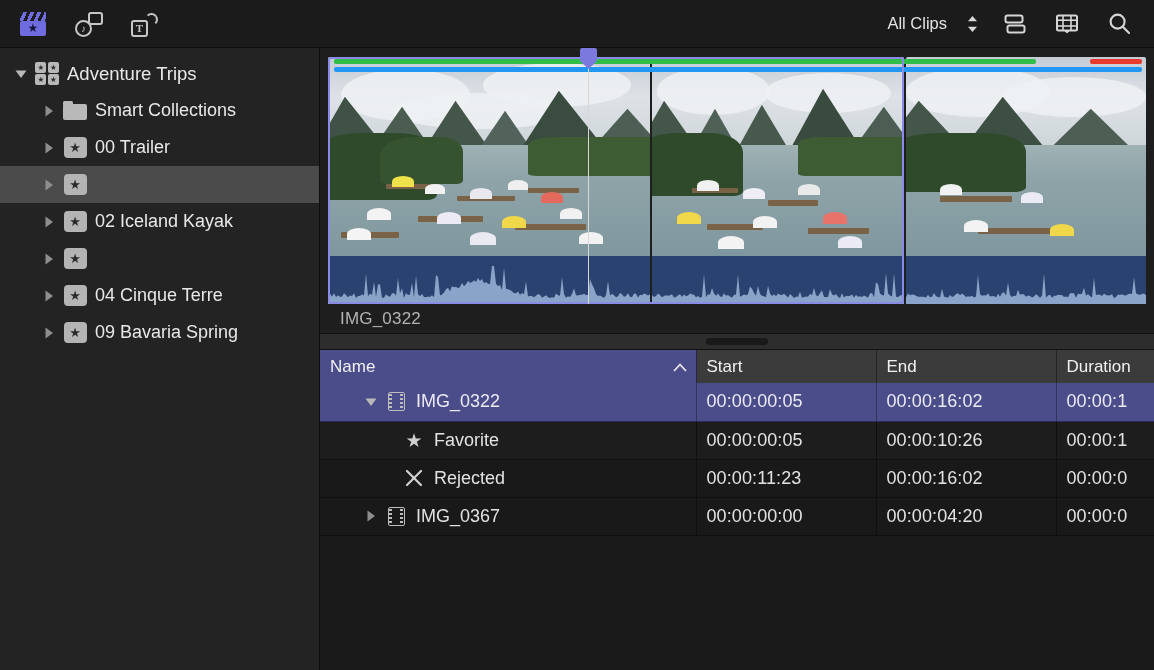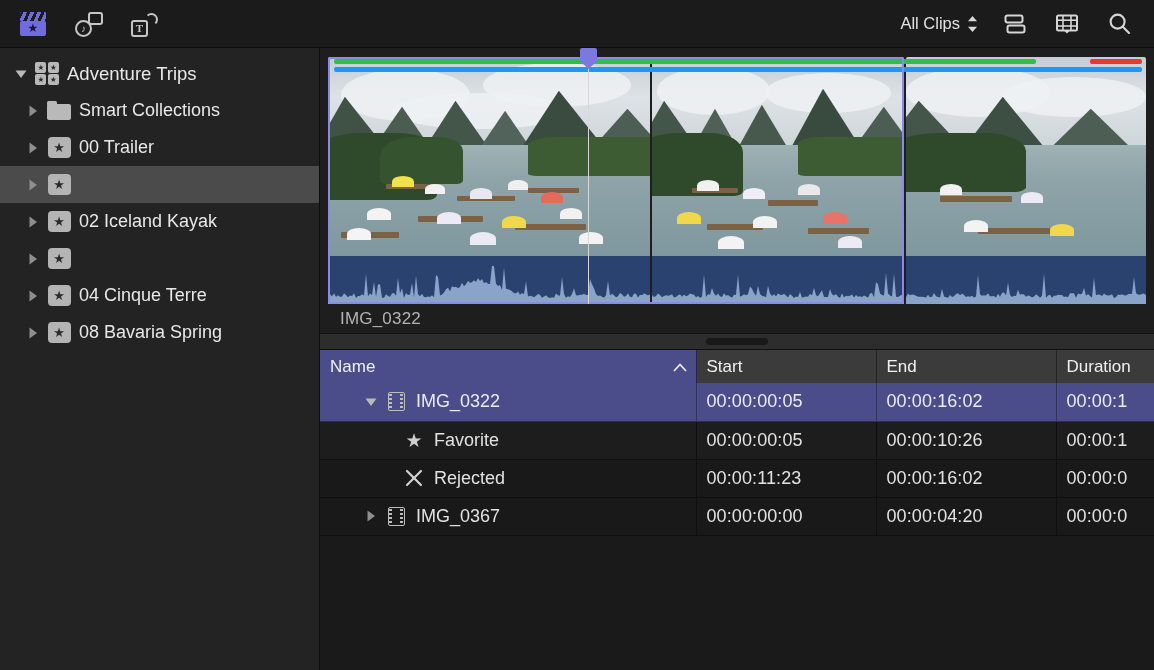--- a/index.html
+++ b/index.html
@@ -61,21 +61,21 @@
     display: flex; align-items: center; justify-content: center;
     font-size: 11px; font-weight: bold; color: #c6c6c6;
     font-family: "Liberation Serif", serif;
   }
   .stack-ico .arcs {
     position: absolute; right: 1px; top: 2px; width: 13px; height: 13px;
     border: 2px solid #c6c6c6; border-radius: 50%; border-left-color: transparent; border-bottom-color: transparent;
   }
 
   .allclips {
-    display: flex; align-items: center; gap: 7px;
+    display: flex; align-items: center; gap: 20px;
     color: #e3e3e3; font-size: 16.5px; cursor: default;
   }
   .chev-ud { display: flex; flex-direction: column; gap: 1px; line-height: 0; }
   .chev-ud svg { display: block; }
 
   .listview-ico, .film-ico, .search-ico { color: #d6d6d6; }
 
   
   .body { flex: 1; display: flex; min-height: 0; }
 
@@ -94,21 +94,21 @@
     cursor: default; white-space: nowrap;
   }
   .side-row.selected { background: #4b4b4b; }
   .side-row .disc {
     width: 22px; flex: 0 0 22px; display: flex; align-items: center; justify-content: center;
   }
   .side-row .disc svg { display: block; }
   .side-row .ico { width: 30px; flex: 0 0 30px; display: flex; align-items: center; justify-content: center; margin-right: 5px; }
   .side-row .lbl { overflow: hidden; text-overflow: ellipsis; }
   .side-row.lvl0 { padding-left: 10px; font-size: 18.5px; }
-  .side-row.lvl1 { padding-left: 22px; }
+  .side-row.lvl1 { padding-left: 38px; }
 
   
   .libico { display: grid; grid-template-columns: 11px 11px; grid-template-rows: 11px 11px; gap: 1.5px; }
   .libico i {
     background: #b9b9b9; border-radius: 2px;
     display: flex; align-items: center; justify-content: center;
     font-size: 7.5px; color: #2a2a2a; font-style: normal; line-height: 1;
   }
   .folder-ico { width: 24px; height: 19px; position: relative; }
   .folder-ico .tab { position: absolute; left: 0; top: 0; width: 10px; height: 4px; background: #b9b9b9; border-radius: 1.5px 1.5px 0 0; }
@@ -397,21 +397,21 @@
         </div>
         <div class="side-row lvl1">
           <span class="disc">
             <svg width="12" height="14" viewBox="0 0 12 14">
               <path d="M2.5 1.5 L2.5 12.5 L10 7 Z" fill="#8e8e8e"></path>
             </svg>
           </span>
           <span class="ico">
             <span class="keyw-ico">★</span>
           </span>
-          <span class="lbl">08 Bavaria Spring</span>
+          <span class="lbl">09 Bavaria Spring</span>
         </div>
       </div>
 
     <div class="main">
 
       <div class="strip-panel">
         <div class="strip-wrap">
 
           <div class="strip-row">
 

